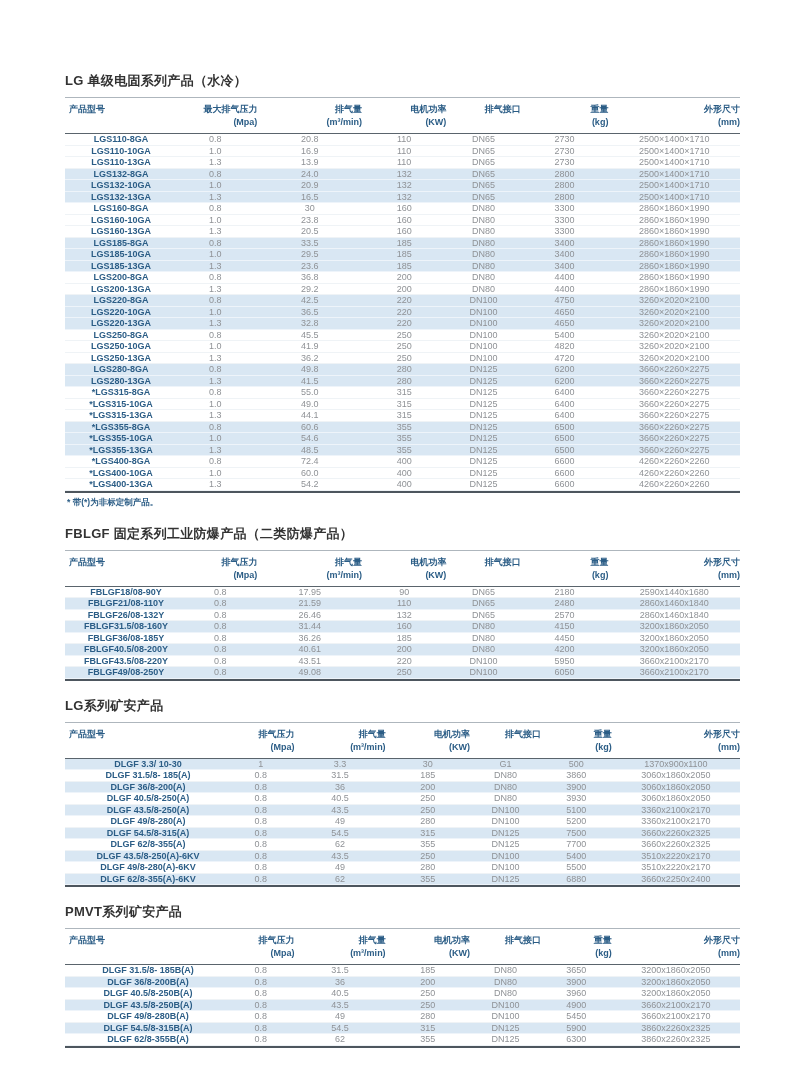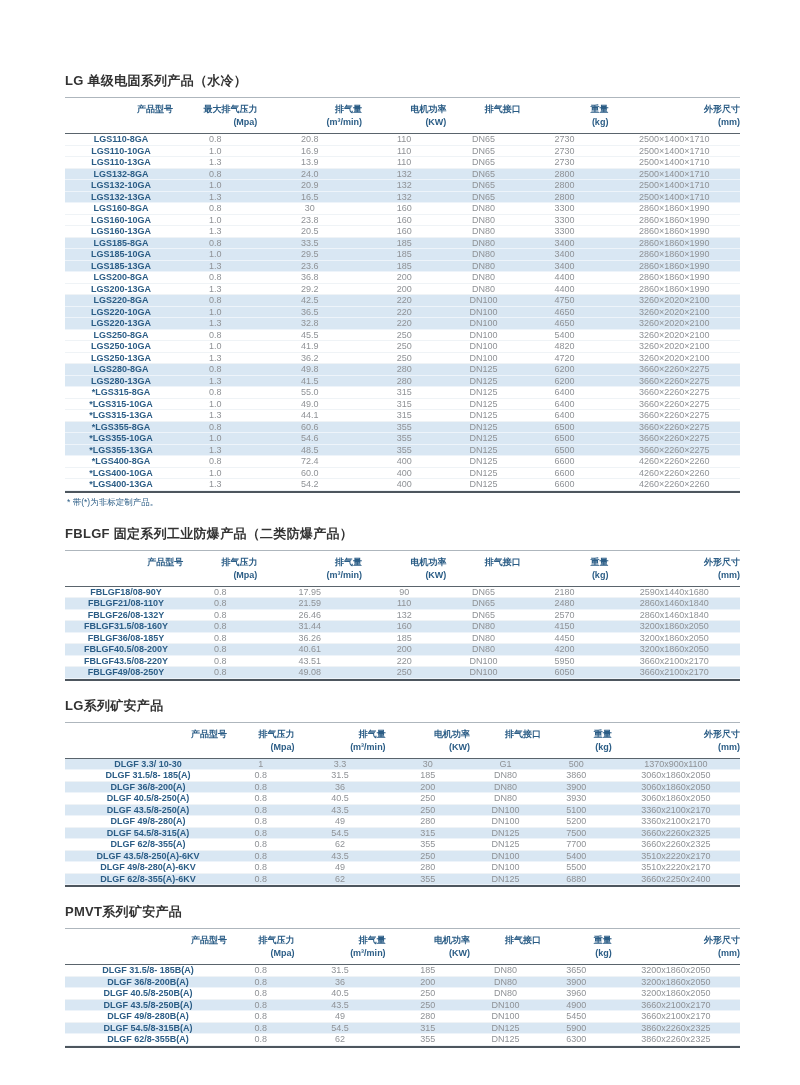--- a/index.html
+++ b/index.html
@@ -33,21 +33,21 @@
   table.spec thead th {
     vertical-align:top;
     text-align:right;
     font-size:9px;
     line-height:13px;
     font-weight:bold;
     color:#2b5d86;
     padding:5px 0 4px 0;
     border-bottom:1.5px solid #5a646c;
   }
-  table.spec thead th.model-col { text-align:right; padding-left:4px; }
+  table.spec thead th.model-col { text-align:left; padding-left:4px; }
   .hdr-line2 { font-weight:bold; }
   table.spec tbody td {
     font-size:9px;
     line-height:11.5px;
     height:11.5px;
     padding:0;
     text-align:center;
     color:#8f9296;
     white-space:nowrap;
     overflow:hidden;
@@ -59,21 +59,21 @@
     color:#2b5d86;
   }
   tr.striped { background:#d9e7f3; }
   tr.plain   { background:#ffffff; }
   tr.striped td { box-shadow: inset 0 -1px 0 rgba(255,255,255,0.55); }
   tr.plain td   { box-shadow: inset 0 -1px 0 rgba(210,220,228,0.35); }
   .footnote {
     font-size:8.5px;
     color:#2b5d86;
     margin:4px 0 0 2px;
-    font-weight:normal;
+    font-weight:bold;
   }
 </style>
 </head>
 <body>
 
 <div class="page">
   <div id="tables-container">
       <section class="table-section">
         <h2 class="table-title">LG 单级电固系列产品（水冷）</h2>
         <table class="spec">

